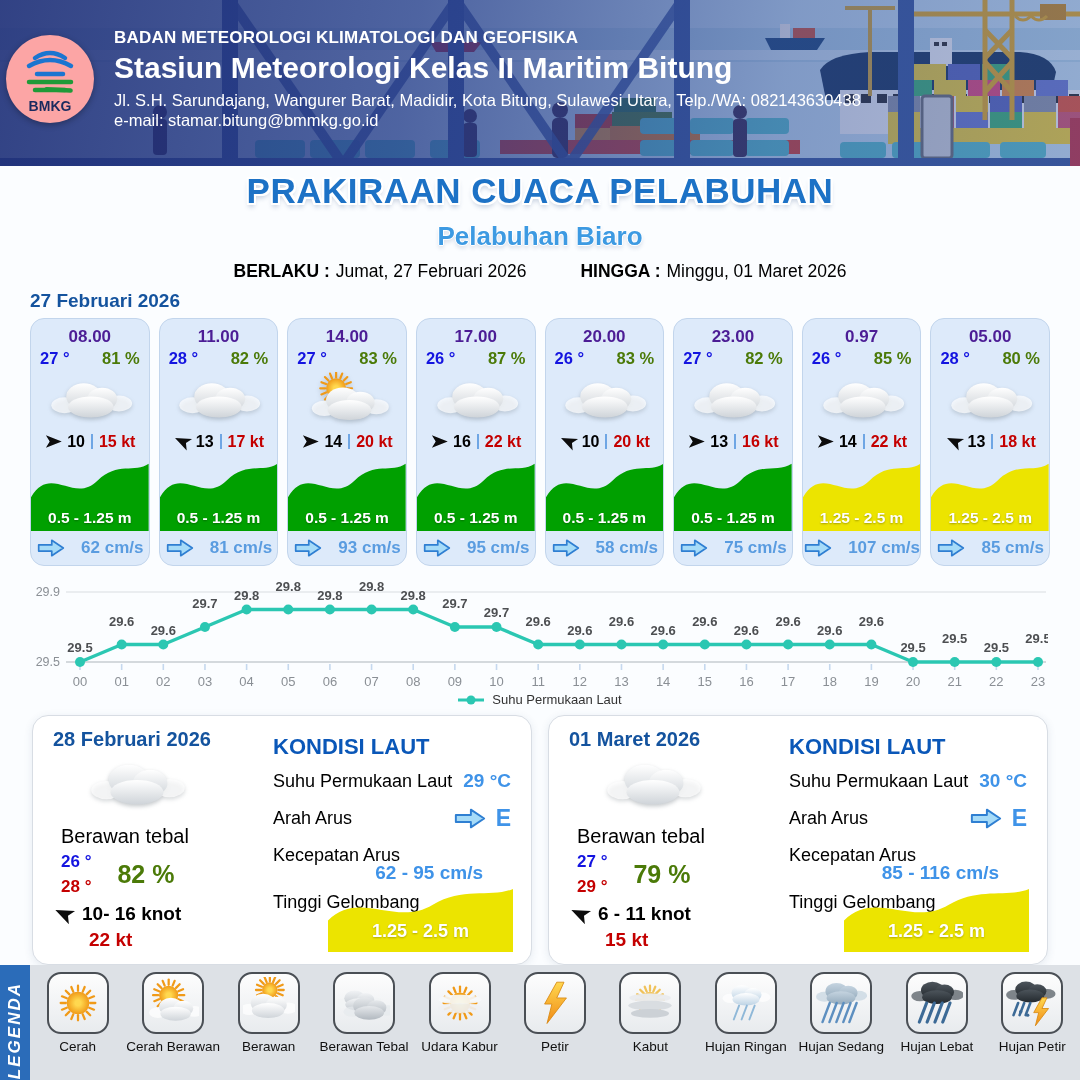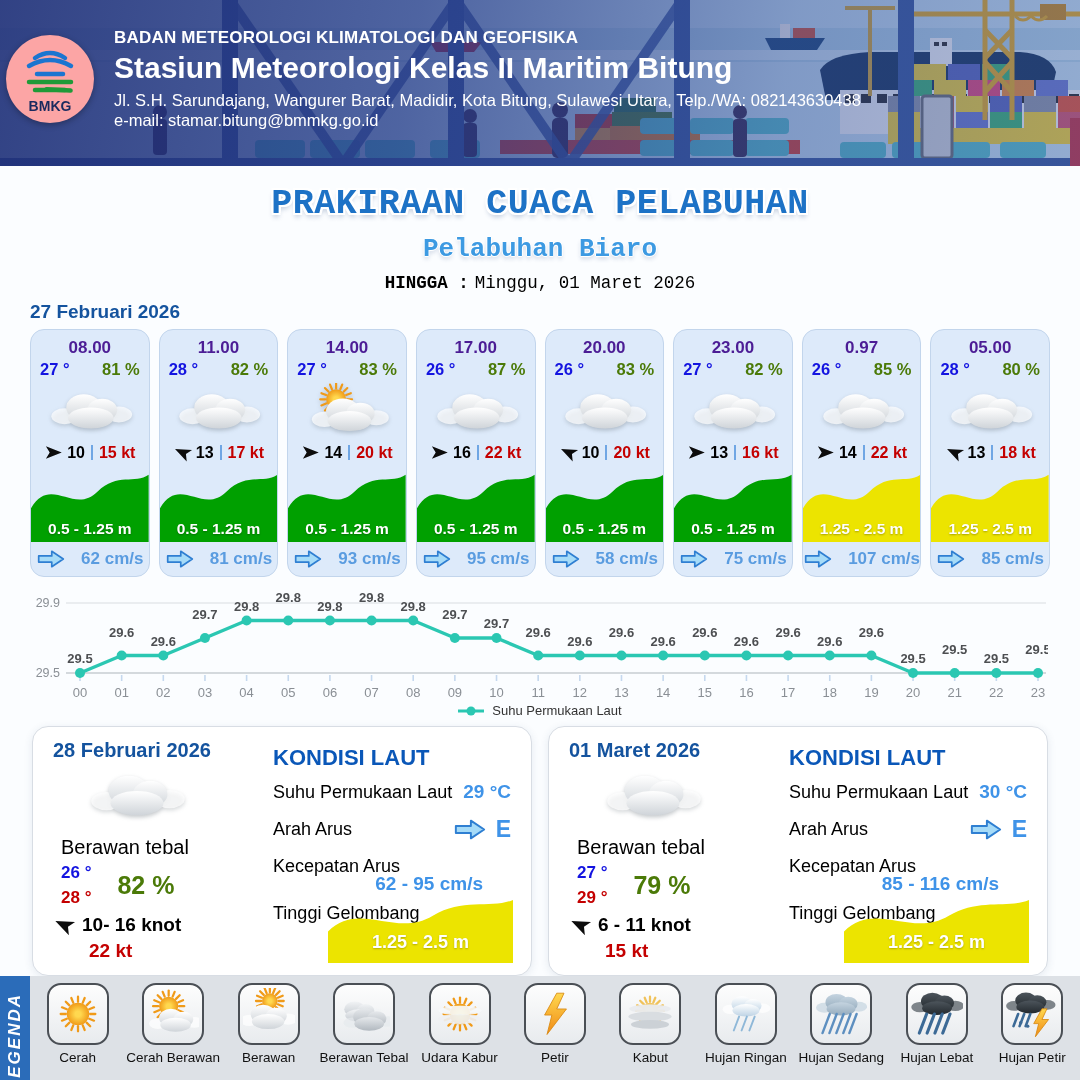--- a/index.html
+++ b/index.html
@@ -13,21 +13,21 @@
     background:linear-gradient(100deg, rgba(30,45,118,.88) 0%, rgba(36,56,134,.72) 38%, rgba(45,70,150,.42) 72%, rgba(50,75,155,.30) 100%); }
   .hdr-content { position:absolute; inset:0; display:flex; align-items:center; gap:20px; padding:0 0 8px 6px; }
   .logo-badge { width:88px; height:88px; background:#fca5a5; border-radius:50%; flex:0 0 88px;
     display:flex; align-items:center; justify-content:center; box-shadow:0 2px 6px rgba(0,0,0,.3); }
   .hdr-text { color:#fff; line-height:1.25; }
   .hdr-agency { font-size:17px; font-weight:bold; letter-spacing:.2px; }
   .hdr-station { font-size:30px; font-weight:bold; margin:1px 0 3px; }
   .hdr-address, .hdr-email { font-size:16.5px; }
 
   
-  .title-wrap { text-align:center; padding-top:18px;font-family:Liberation Mono, monospace; }
+  .title-wrap { text-align:center; padding-top:5px; }
   .main-title { font-size:35px; font-weight:bold; color:#1d72c6; letter-spacing:.5px;
     text-shadow:2px 0 0 #fff,-2px 0 0 #fff,0 2px 0 #fff,0 -2px 0 #fff,2px 2px 0 #fff,-2px 2px 0 #fff,2px -2px 0 #fff,-2px -2px 0 #fff,0 4px 5px rgba(30,60,120,.28); }
   .sub-title { font-size:26px; font-weight:bold; color:#3d9ae2; margin-top:10px;
     text-shadow:1px 0 0 #fff,-1px 0 0 #fff,0 1px 0 #fff,0 -1px 0 #fff,0 3px 4px rgba(30,60,120,.2); }
   .validity { display:flex; justify-content:center; gap:54px; margin-top:9px; font-size:17.5px; color:#000; }
   .validity b { font-weight:bold; margin-right:6px; }
 
   
   .fc-section { margin:8px 30px 0; }
   .fc-date { font-size:19px; font-weight:bold; color:#14539e; margin-bottom:6px; }
@@ -263,20 +263,21 @@
       <div class="hdr-address">Jl. S.H. Sarundajang, Wangurer Barat, Madidir, Kota Bitung, Sulawesi Utara, Telp./WA: 082143630438</div>
       <div class="hdr-email">e-mail: stamar.bitung@bmmkg.go.id</div>
     </div>
   </div>
 </header>
 
 <div class="title-wrap">
   <div class="main-title">PRAKIRAAN CUACA PELABUHAN</div>
   <div class="sub-title">Pelabuhan Biaro</div>
   <div class="validity">
+    <div><b>BERLAKU :</b><span>Jumat, 27 Februari 2026</span></div>
     <div><b>HINGGA :</b><span>Minggu, 01 Maret 2026</span></div>
   </div>
 </div>
 
 <section class="fc-section">
   <div class="fc-date">27 Februari 2026</div>
   <div class="fc-row" id="fc-row">
   <div class="fc-card">
     <div class="fc-time">08.00</div>
     <div class="fc-th">

